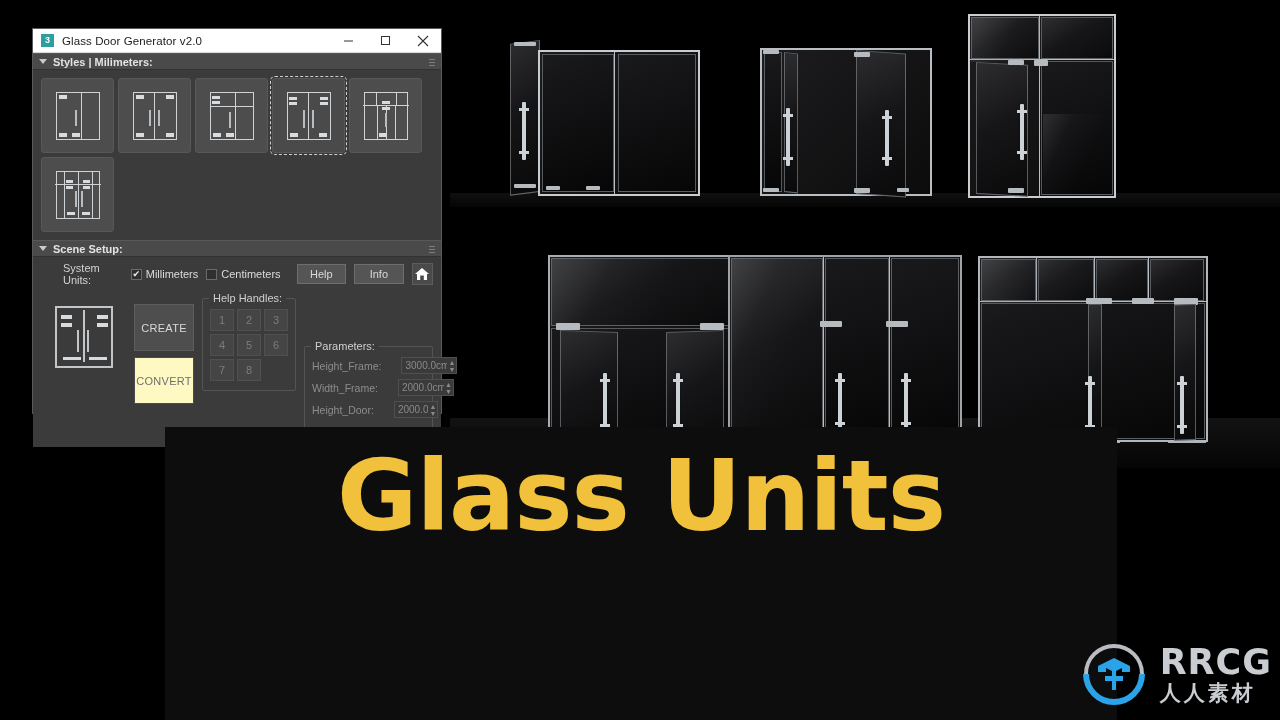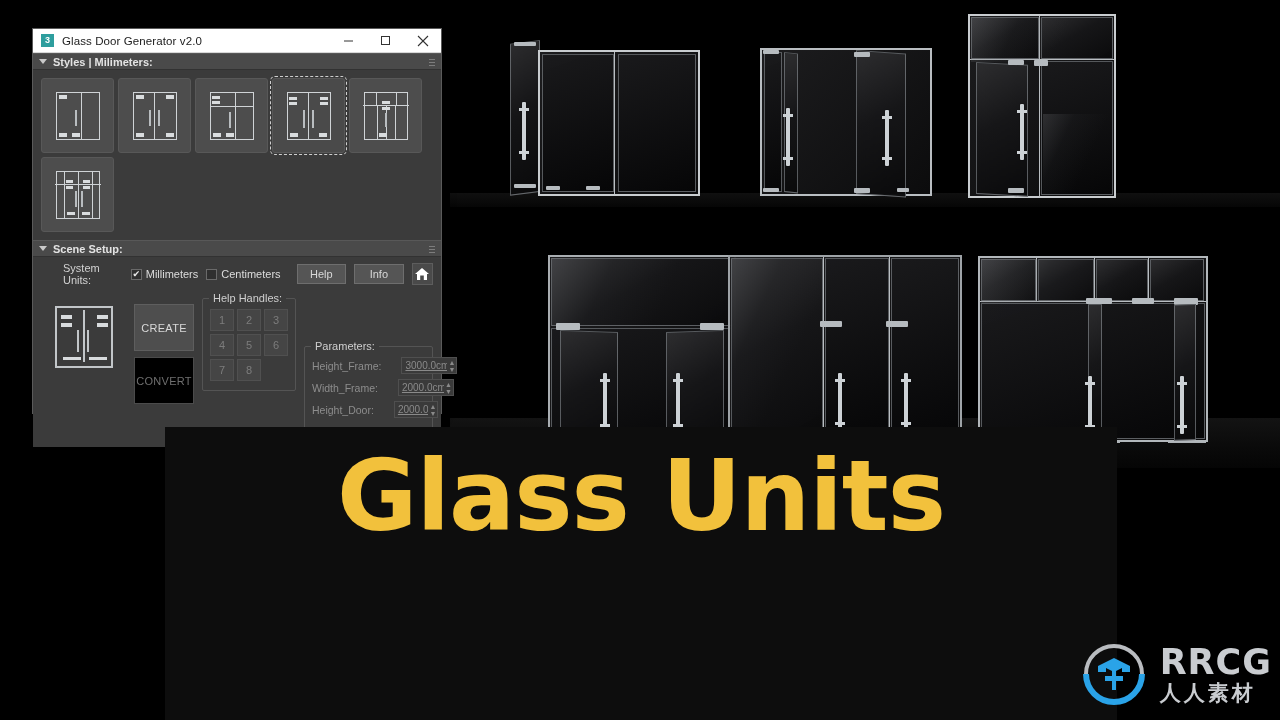--- a/index.html
+++ b/index.html
@@ -133,21 +133,21 @@
   .preview-cell {
     width: 88px; height: 82px; display: flex; align-items: center; justify-content: center;
   }
   .preview-thumb { position: relative; width: 66px; height: 70px; }
   .big-btns { display: flex; flex-direction: column; gap: 6px; padding-top: 6px; }
   .bigbtn {
     width: 60px; height: 47px; background: #4e4e4e; border: 1px solid #5e5e5e;
     display: flex; align-items: center; justify-content: center;
     font-size: 11px; color: #d9d9d9; letter-spacing: .3px;
   }
-  .bigbtn.disabled { background: #000000; border-color: #4b4b4b; color: #6f6f6f; }
+  .bigbtn.disabled { background: #fef9c3; border-color: #4b4b4b; color: #6f6f6f; }
 
   .group {
     border: 1px solid #545454; border-radius: 2px; position: relative;
     padding: 10px 7px 7px 7px;
   }
   .group > .group-label {
     position: absolute; top: -7px; left: 6px; background: #3b3b3b; padding: 0 4px;
     font-size: 11px; color: #cfcfcf;
   }
   .handles-grid { display: grid; grid-template-columns: repeat(3, 24px); gap: 3px; }
@@ -156,21 +156,21 @@
     font-size: 11px; display: flex; align-items: center; justify-content: center;
   }
   .params { width: 129px; }
   .prow { display: flex; align-items: center; gap: 20px; margin-bottom: 5px; }
   .prow:last-child { margin-bottom: 0; }
   .pname { flex: 1; text-align: right; font-size: 10.5px; color: #8d8d8d; white-space: nowrap; }
   .spin {
     display: flex; align-items: center; width: 56px; height: 17px;
     background: #3a3a3a; border: 1px solid #4f4f4f;
   }
-  .spin .val { flex: 1; font-size: 10px; color: #8a8a8a; padding-left: 3px; overflow: hidden; white-space: nowrap; text-decoration: underline; }
+  .spin .val { flex: 1; font-size: 10px; color: #8a8a8a; padding-left: 3px; overflow: hidden; white-space: nowrap; }
   .spin .arrows {
     width: 9px; height: 15px; display: flex; flex-direction: column;
     align-items: center; justify-content: center; gap: 2px; color: #8a8a8a; font-size: 7px; line-height: 1;
   }
 
   
   .title-overlay {
     position: absolute; left: 165px; top: 427px; width: 952px; height: 293px;
     background: #0d0d0d;
   }

